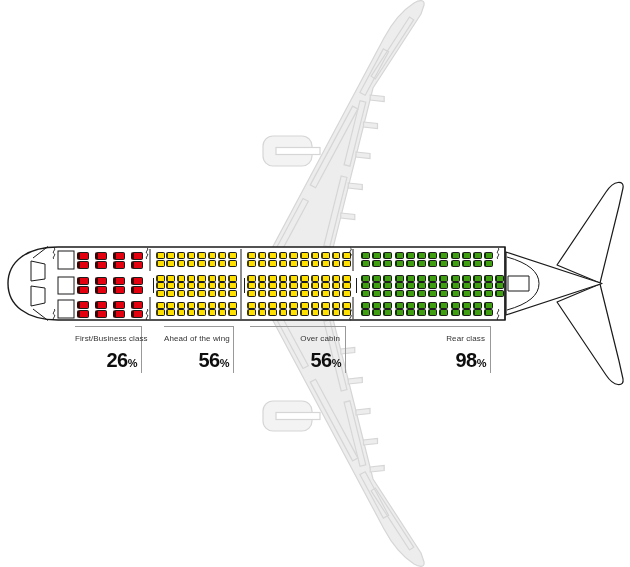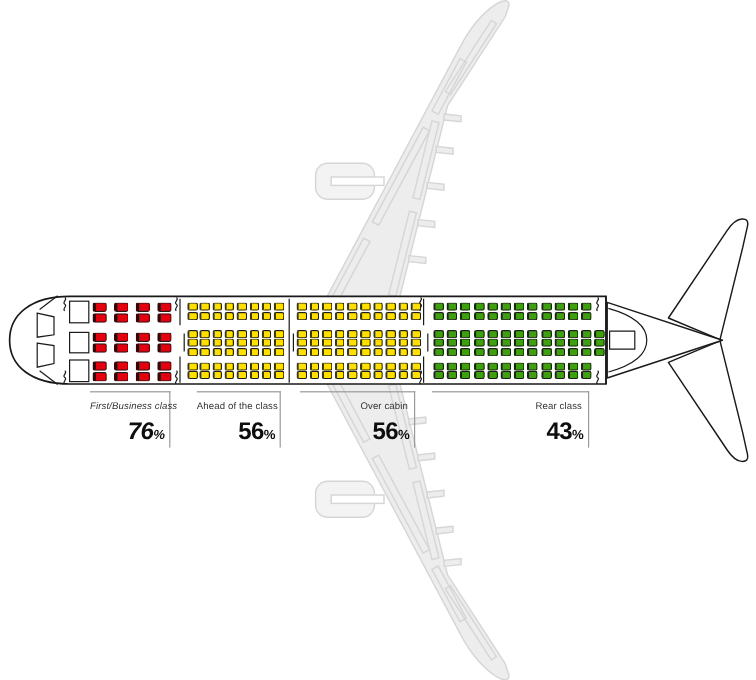--- a/index.html
+++ b/index.html
@@ -348,33 +348,33 @@
       <div class="seat" style="left: 450.6px; top: 301.5px; width: 9px; height: 7px; background: rgb(63, 159, 17); border-left-width: 2px; border-left-color: rgb(16, 46, 3);"></div>
       <div class="seat" style="left: 450.6px; top: 309px; width: 9px; height: 7px; background: rgb(63, 159, 17); border-left-width: 2px; border-left-color: rgb(16, 46, 3);"></div>
       <div class="seat" style="left: 461.8px; top: 301.5px; width: 9px; height: 7px; background: rgb(63, 159, 17); border-left-width: 2px; border-left-color: rgb(16, 46, 3);"></div>
       <div class="seat" style="left: 461.8px; top: 309px; width: 9px; height: 7px; background: rgb(63, 159, 17); border-left-width: 2px; border-left-color: rgb(16, 46, 3);"></div>
       <div class="seat" style="left: 473px; top: 301.5px; width: 9px; height: 7px; background: rgb(63, 159, 17); border-left-width: 2px; border-left-color: rgb(16, 46, 3);"></div>
       <div class="seat" style="left: 473px; top: 309px; width: 9px; height: 7px; background: rgb(63, 159, 17); border-left-width: 2px; border-left-color: rgb(16, 46, 3);"></div>
       <div class="seat" style="left: 484.2px; top: 301.5px; width: 9px; height: 7px; background: rgb(63, 159, 17); border-left-width: 2px; border-left-color: rgb(16, 46, 3);"></div>
       <div class="seat" style="left: 484.2px; top: 309px; width: 9px; height: 7px; background: rgb(63, 159, 17); border-left-width: 2px; border-left-color: rgb(16, 46, 3);"></div>
     </div>
 
-  <div class="callout" style="left:75px;top:326px;width:66px;height:46px;font-style:italic;">
+  <div class="callout" style="left:75px;top:326px;width:66px;height:46px;">
     <div class="sec-name">First/Business class</div>
-    <div class="sec-value"><span>76</span><span class="pct">%</span></div>
+    <div class="sec-value"><span>26</span><span class="pct">%</span></div>
   </div>
 
   <div class="callout" style="left:164px;top:326px;width:69px;height:46px;">
-    <div class="sec-name">Ahead of the class</div>
+    <div class="sec-name">Ahead of the wing</div>
     <div class="sec-value"><span>56</span><span class="pct">%</span></div>
   </div>
 
   <div class="callout" style="left:250px;top:326px;width:95px;height:46px;">
     <div class="sec-name">Over cabin</div>
     <div class="sec-value"><span>56</span><span class="pct">%</span></div>
   </div>
 
   <div class="callout" style="left:360px;top:326px;width:130px;height:46px;">
     <div class="sec-name">Rear class</div>
-    <div class="sec-value"><span>43</span><span class="pct">%</span></div>
+    <div class="sec-value"><span>98</span><span class="pct">%</span></div>
   </div>
 
 </div>
 
 </body></html>

